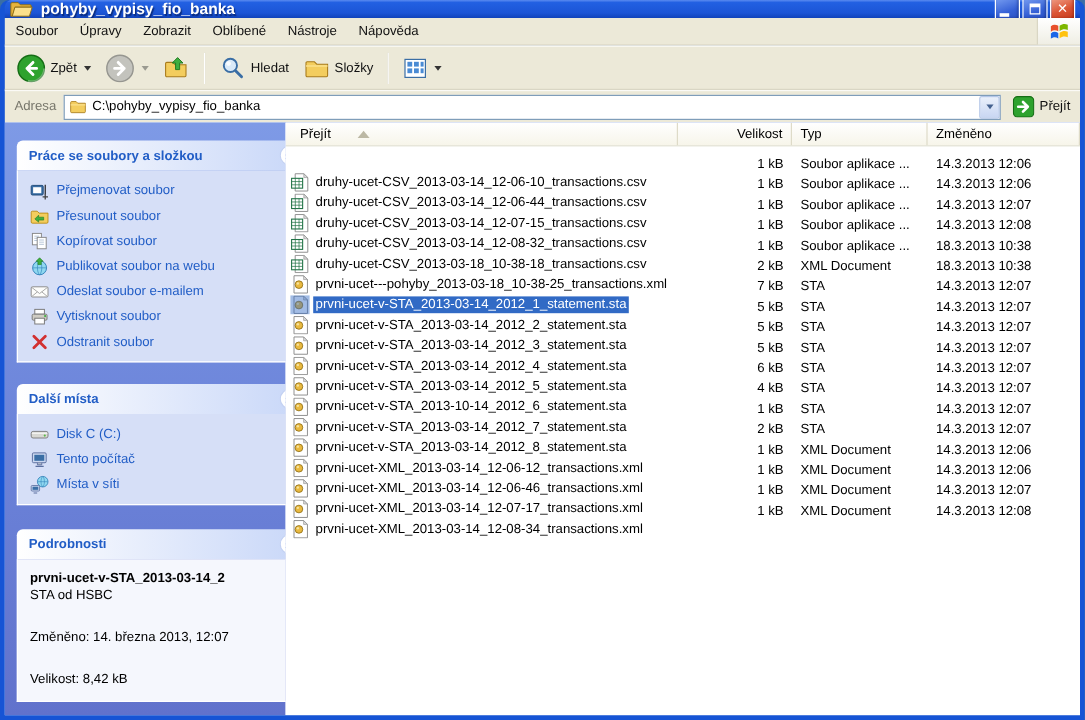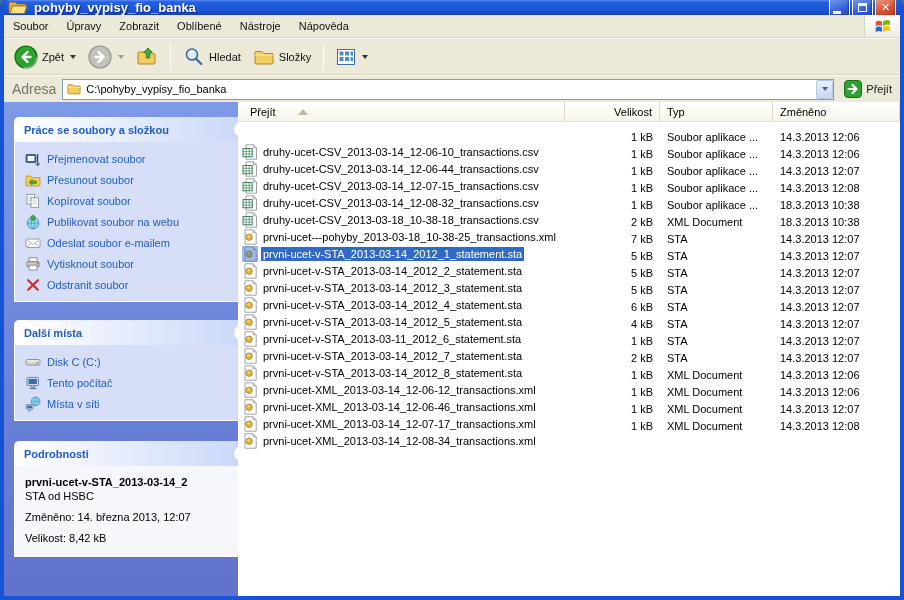--- a/index.html
+++ b/index.html
@@ -39,21 +39,21 @@
     border-bottom:1px solid #D9D6C4; display:flex; align-items:center; padding:0 6px; gap:4px; }
   .tbtn { display:flex; align-items:center; gap:4px; padding:2px 4px; font-size:11px; color:#111; }
   .caret { width:0; height:0; border-left:3.5px solid transparent; border-right:3.5px solid transparent;
     border-top:4px solid #333; margin-left:2px; }
   .caret.dis { border-top-color:#9a9a90; }
   .tsep { width:1px; height:26px; background:#C9C5B2; border-right:1px solid #fff; margin:0 4px; }
 
   
   .addressbar { height:27px; background:#ECE9D8; border-top:1px solid #FBFAF6;
     display:flex; align-items:center; padding:0 4px 0 8px; gap:6px; }
-  .addr-label { font-size:14px; color:#77766B; }
+  .addr-label { font-size:11px; color:#77766B; }
   .addr-combo { flex:1; height:21px; background:#fff; border:1px solid #7F9DB9;
     display:flex; align-items:center; padding-left:3px; gap:4px; }
   .addr-text { flex:1; font-size:11px; color:#000; white-space:nowrap; overflow:hidden; }
   .addr-drop { width:17px; height:19px; display:flex; align-items:center; justify-content:center;
     background:linear-gradient(180deg,#EAF0FB,#C8D6F2); border:1px solid #B3C6E8; border-radius:2px; }
   .addr-drop .caret { border-top-color:#44618E; margin:0; }
   .go-btn { display:flex; align-items:center; gap:4px; font-size:11px; color:#111; padding:0 4px; }
 
   
   .main { flex:1; display:flex; background:#fff; overflow:hidden; }
@@ -68,21 +68,21 @@
   .chev { width:17px; height:17px; flex-shrink:0; }
   .panel-body { background:#D6DFF7; border:1px solid #FFFFFF; border-top:none;
     padding:9px 4px 8px 10px; }
   .task-item { display:flex; align-items:center; gap:6px; margin-bottom:5px; min-height:16px; }
   .task-item:last-child { margin-bottom:0; }
   .task-icon { width:16px; height:16px; flex-shrink:0; display:inline-flex; }
   .task-label { font-size:11px; color:#215DC6; white-space:nowrap; }
   .panel-body.details { background:#F5F7FD; padding:10px 10px 12px; }
   .det-name { font-size:11px; font-weight:bold; color:#000; white-space:nowrap; overflow:hidden; }
   .det-line { font-size:11px; color:#000; margin-top:2px; }
-  .det-line.gap { margin-top:9px; }
+  .det-line.gap { margin-top:23px; }
 
   
   .filelist { flex:1; background:#fff; display:flex; flex-direction:column; overflow:hidden; }
   .list-header { display:grid; grid-template-columns:327px 95px 113px 1fr; height:20px;
     background:linear-gradient(180deg,#FFFFFF,#F7F5EA); border-bottom:1px solid #E2E0D2; flex-shrink:0; }
   .hcell { font-size:11px; color:#000; display:flex; align-items:center;
     border-right:1px solid #DEDBC8; padding:0 6px 0 12px; }
   .hcell.num { justify-content:flex-end; padding-right:7px; }
   .sort-asc { width:0; height:0; border-left:5px solid transparent; border-right:5px solid transparent;
     border-bottom:6px solid #BCB8A4; margin-left:22px; }
@@ -590,21 +590,21 @@
           <div class="row">
             <div class="cell name">
               <span class="fileicon">
                 <svg viewBox="0 0 16 16" width="16" height="16">
                   <path d="M3 .8h8l3.2 3.2v11.2H3z" fill="#fff" stroke="#8c8c8c" stroke-width=".8"></path>
                   <path d="M11 .8V4h3.2z" fill="#DADADA" stroke="#8c8c8c" stroke-width=".5"></path>
                   <circle cx="7.1" cy="8.2" r="3.2" fill="#E9B93F" stroke="#8F6E14" stroke-width=".7"></circle>
                   <circle cx="6.2" cy="7.2" r="1" fill="#F7E39B"></circle>
                 </svg>
               </span>
-              <span class="name-text">prvni-ucet-v-STA_2013-03-11_2012_6_statement.sta</span>
+              <span class="name-text">prvni-ucet-v-STA_2013-10-14_2012_6_statement.sta</span>
             </div>
             <div class="cell size">4 kB</div>
             <div class="cell type">STA</div>
             <div class="cell date">14.3.2013 12:07</div>
           </div>
           <div class="row">
             <div class="cell name">
               <span class="fileicon">
                 <svg viewBox="0 0 16 16" width="16" height="16">
                   <path d="M3 .8h8l3.2 3.2v11.2H3z" fill="#fff" stroke="#8c8c8c" stroke-width=".8"></path>

